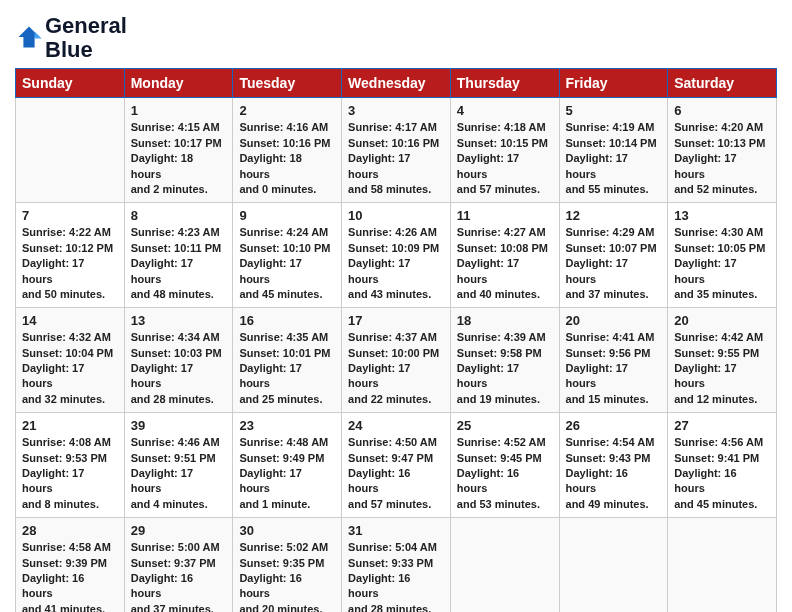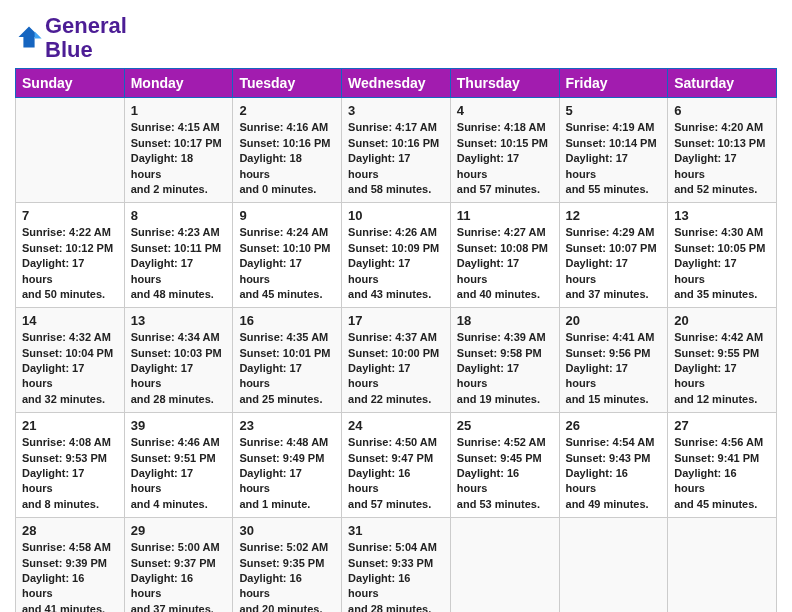--- a/index.html
+++ b/index.html
@@ -20,21 +20,21 @@
       margin-bottom: 6px;
     }
     .logo {
       display: flex;
       align-items: center;
       margin-top: 4px;
     }
     .logo-text {
       font-size: 22px;
       font-weight: bold;
-      color: #4c1d95;
+      color: #0f172a;
       line-height: 1.1;
     }
     .logo-icon {
       width: 28px;
       height: 28px;
       margin-right: 2px;
       margin-top: -2px;
     }
     .header-right {
       text-align: right;
@@ -48,21 +48,21 @@
     .location {
       font-size: 16px;
       color: #333;
     }
     table {
       width: 100%;
       border-collapse: collapse;
       table-layout: fixed;
     }
     thead tr th {
-      background-color: #a21caf;
+      background-color: #b91c1c;
       color: #fff;
       text-align: left;
       padding: 6px 6px;
       font-size: 14px;
       font-weight: bold;
       border: 1px solid #1565c0;
     }
     tbody tr td {
       vertical-align: top;
       padding: 5px 6px;

